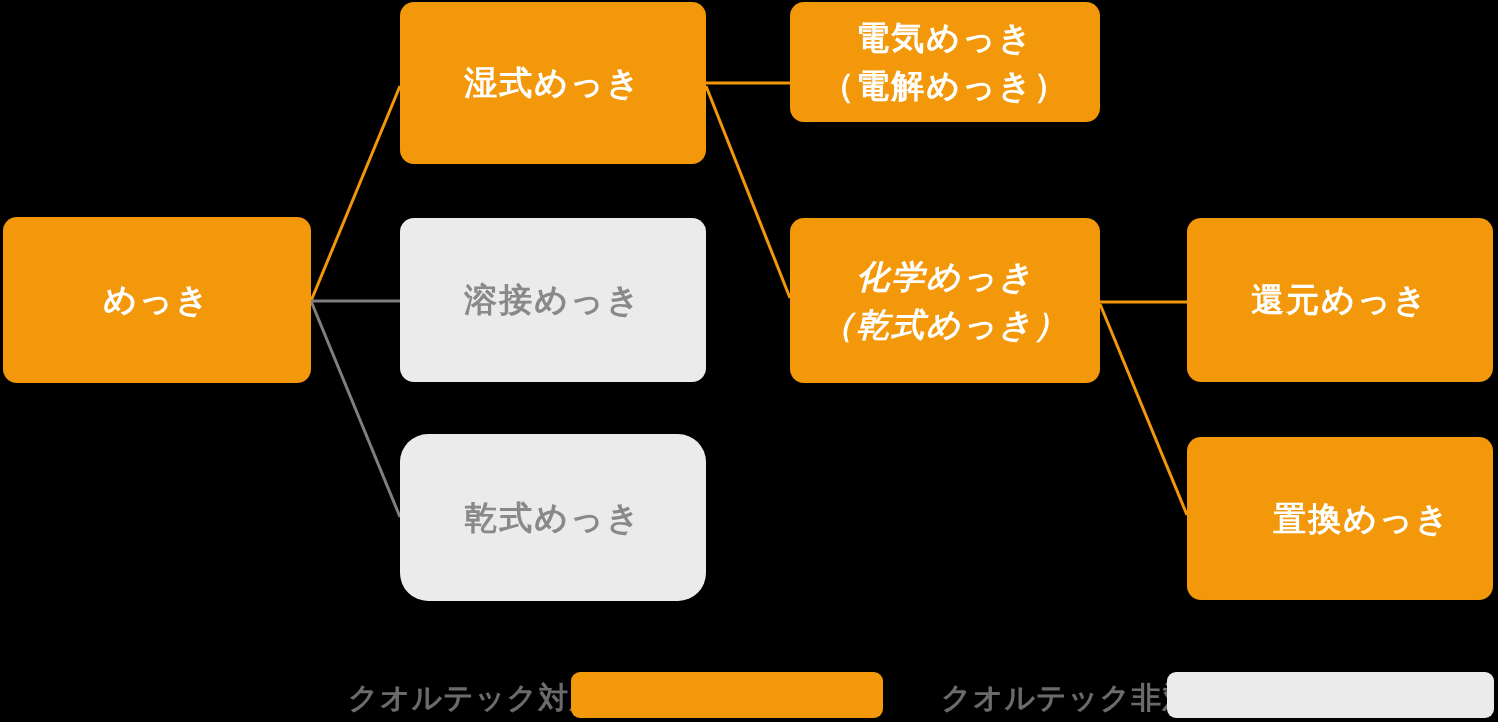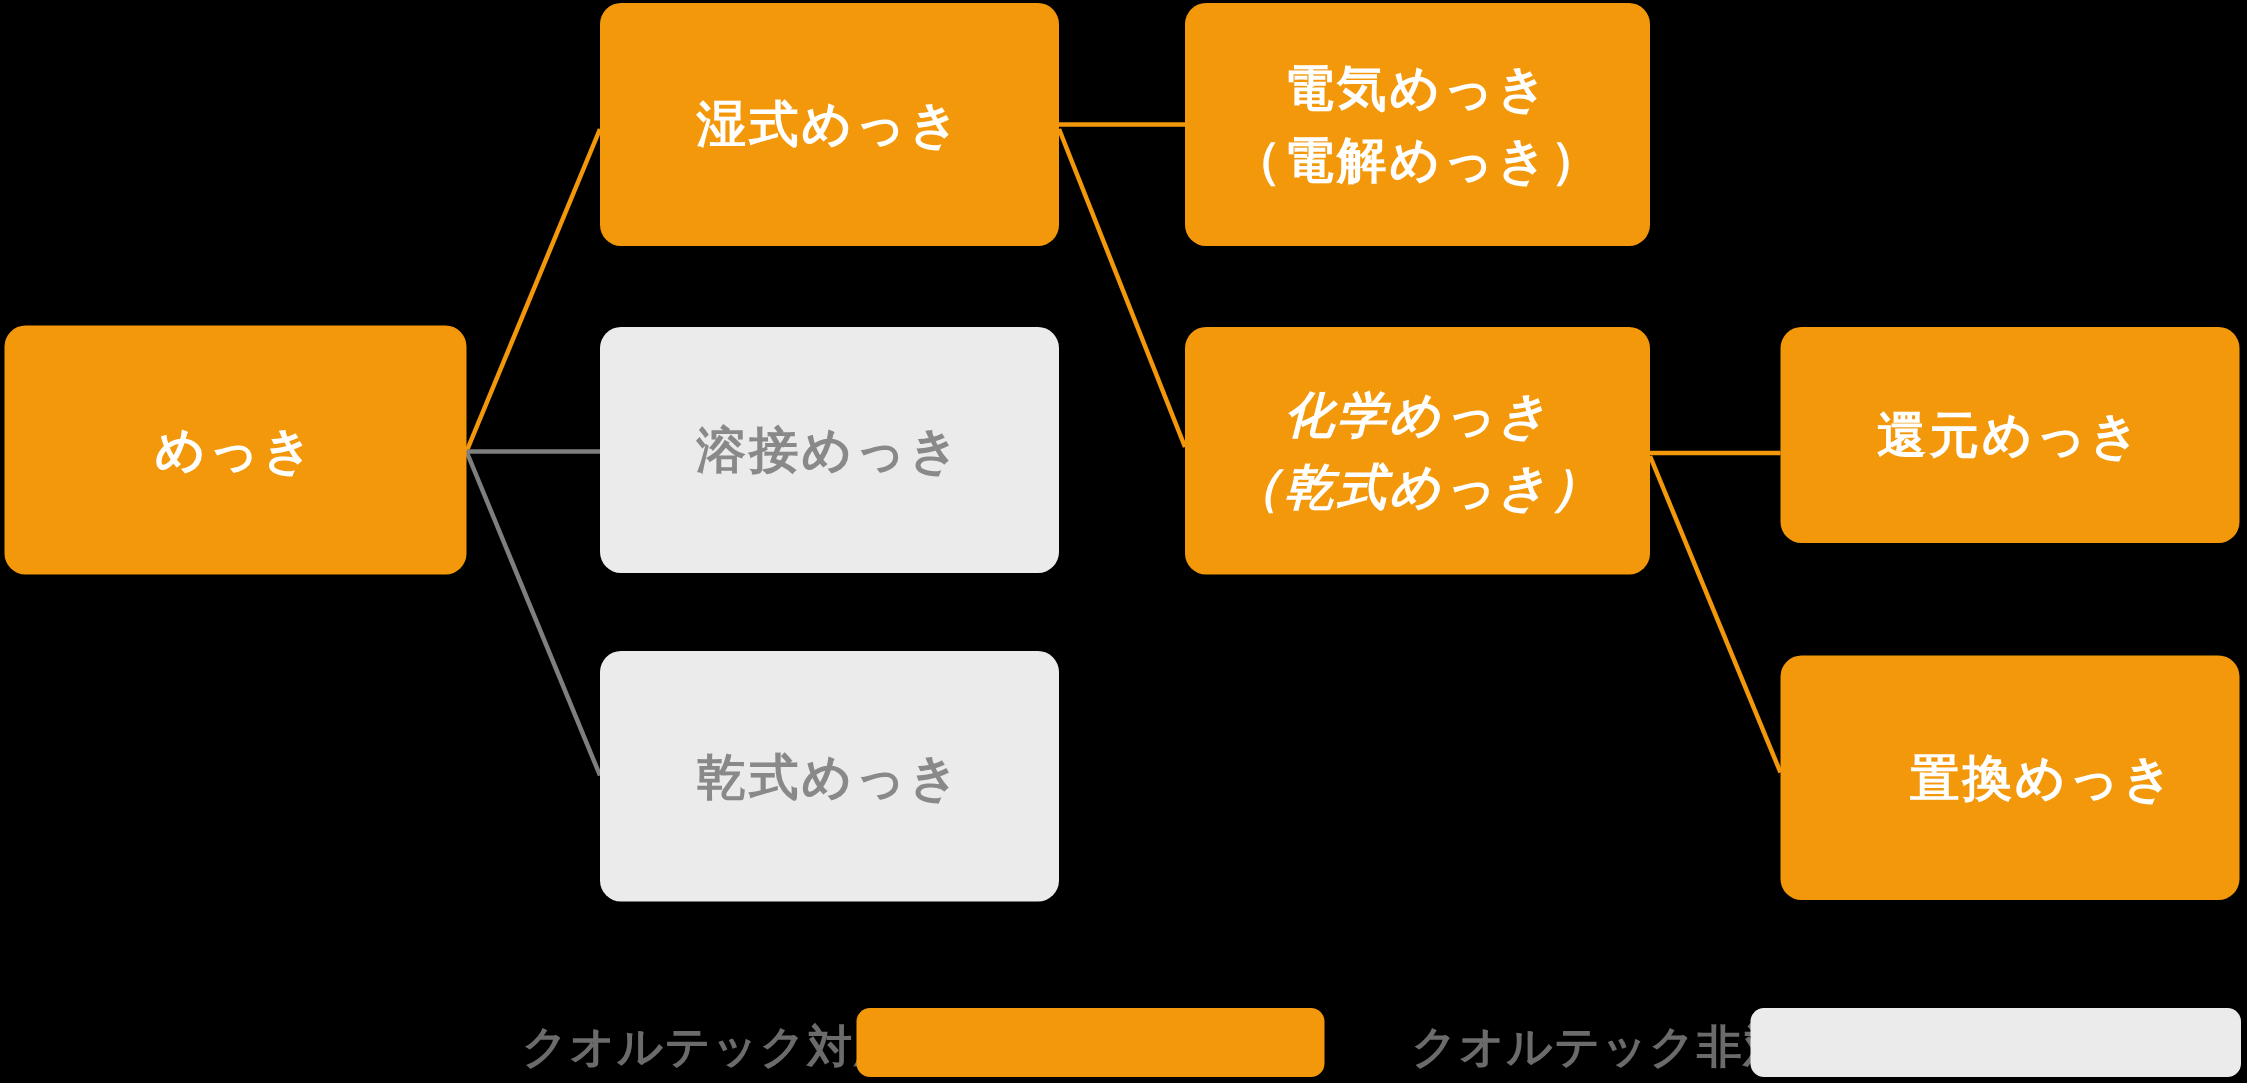--- a/index.html
+++ b/index.html
@@ -43,24 +43,24 @@
   .node.unsupported {
     background: var(--unsupported, #EBEBEB);
     color: var(--text_on_unsupported, #898989);
   }
   .node .line1, .node .line2 { display: block; }
 
   
   #node-root          { left: 3px;    top: 217px; width: 308px; height: 166px; }
   #node-wet           { left: 400px;  top: 2px;   width: 306px; height: 162px; }
   #node-weld          { left: 400px;  top: 218px; width: 306px; height: 164px; }
-  #node-dry           { left: 400px;  top: 434px; width: 306px; height: 167px; }
-  #node-electro       { left: 790px;  top: 2px;   width: 310px; height: 162px; }
+  #node-dry           { left: 400px;  top: 434px; width: 306px; height: 167px; border-radius: 28px; }
+  #node-electro       { left: 790px;  top: 2px;   width: 310px; height: 120px; }
   #node-chemical      { left: 790px;  top: 218px; width: 310px; height: 165px; font-style: italic; }
-  #node-reduction     { left: 1187px; top: 218px; width: 306px; height: 144px; }
+  #node-reduction     { left: 1187px; top: 218px; width: 306px; height: 164px; }
   #node-displacement  { left: 1187px; top: 437px; width: 306px; height: 163px; padding-left: 44px; }
 
   .legend-label {
     position: absolute;
     font-weight: bold;
     font-size: 30px;
     letter-spacing: 1px;
     color: var(--legend_text, #6B6B6B);
     white-space: nowrap;
   }

